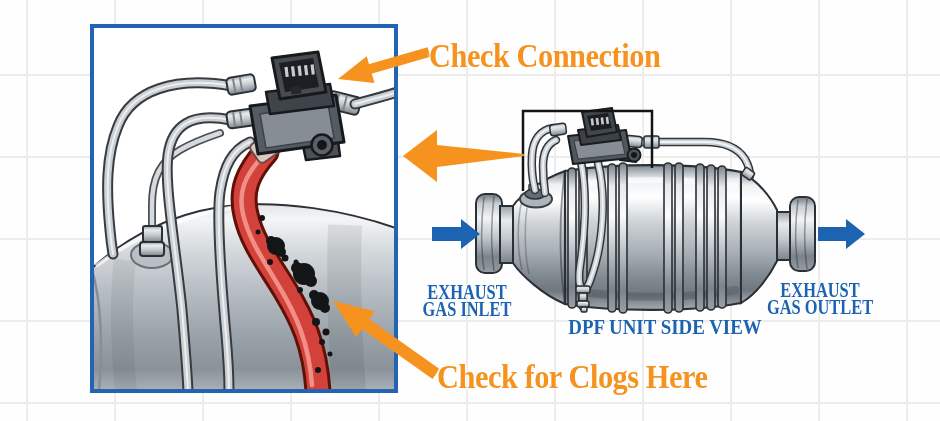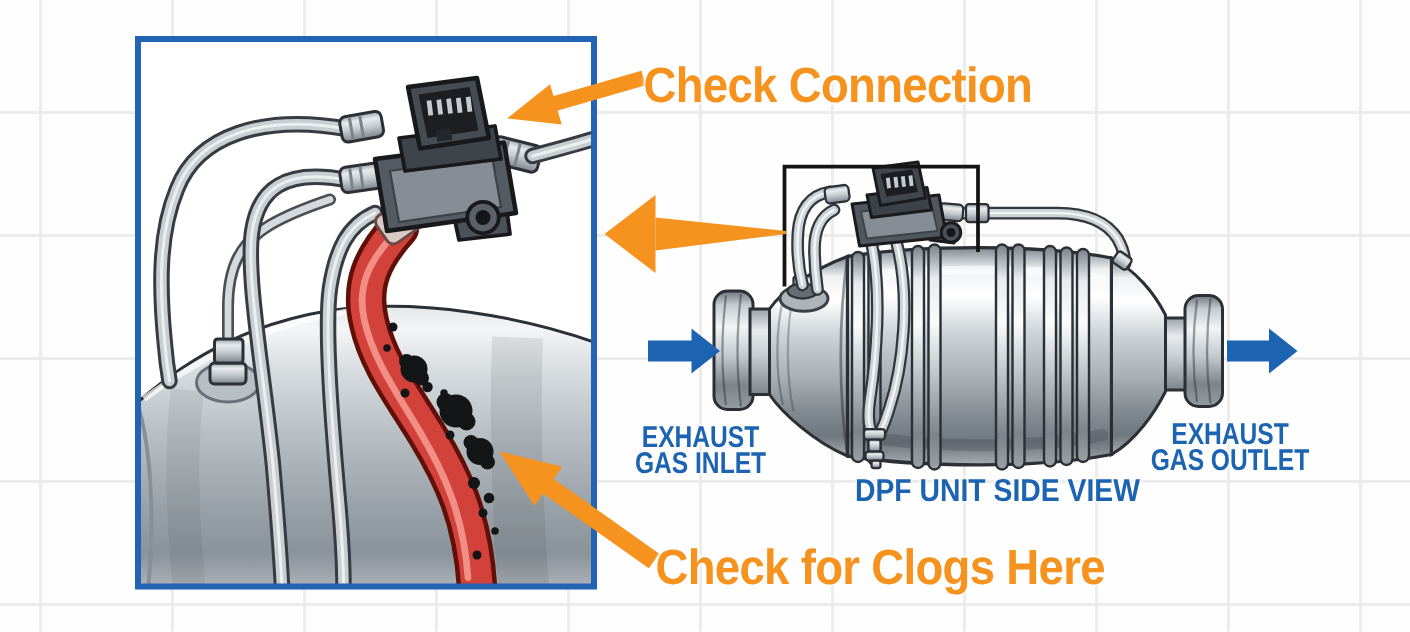--- a/index.html
+++ b/index.html
@@ -4,21 +4,21 @@
 <style>
   html,body{margin:0;padding:0;}
   .canvas{
     position:relative;width:940px;height:421px;overflow:hidden;
     background-color:#fefefe;
     background-image:
       linear-gradient(to right, #ececec 2px, transparent 2px),
       linear-gradient(to bottom, #ececec 2px, transparent 2px);
     background-size:88px 82px;
     background-position:26px 74px;
-    font-family:Liberation Sans, sans-serif;
+    font-family:Liberation Serif, serif;
   }
   .art{position:absolute;left:0;top:0;}
   .lbl{position:absolute;font-weight:bold;white-space:pre;
        text-shadow:0 0 3px #fff,0 0 3px #fff,0 0 3px #fff;}
   .lbl-orange{color:#F6921E;font-size:33px;line-height:33px;letter-spacing:-0.5px;
        transform:scaleX(0.92);transform-origin:0 0;}
   .lbl-blue{color:#1C63B1;font-size:20px;line-height:17px;text-align:center;
        transform:translateX(-50%) scaleX(0.82);}
   .lbl-blue-wide{color:#1C63B1;font-size:21px;line-height:21px;text-align:center;
        transform:translateX(-50%) scaleX(0.9);}

